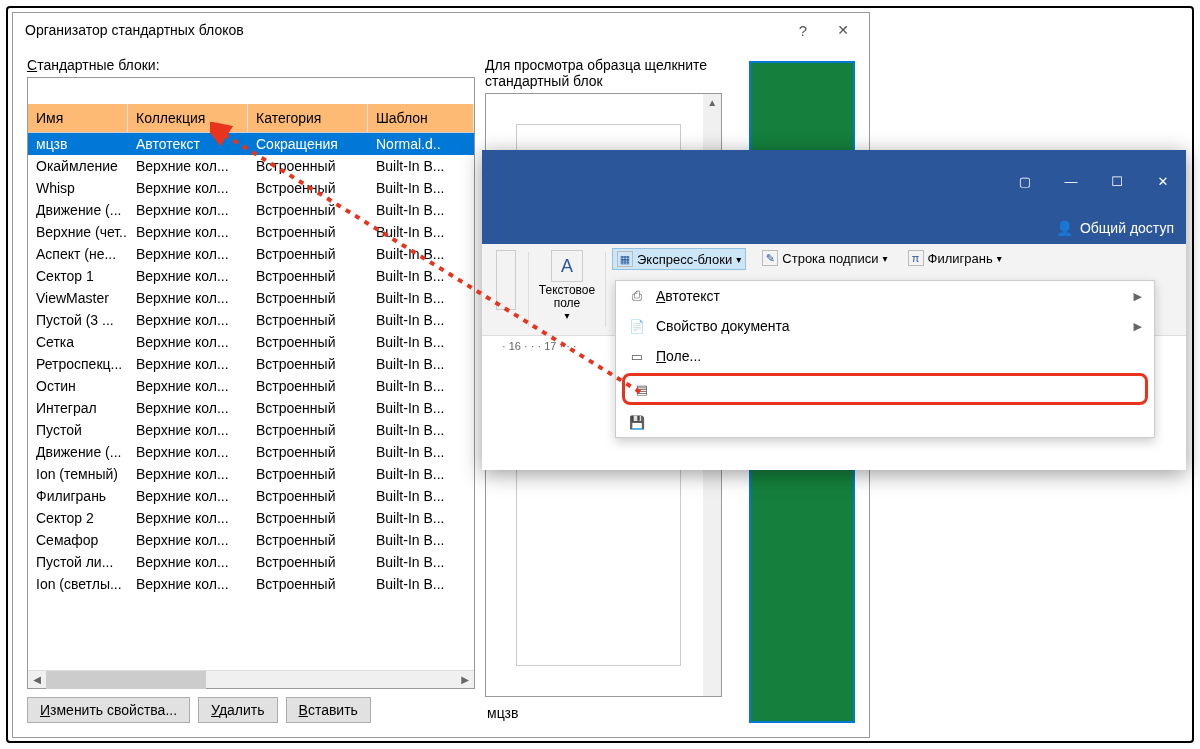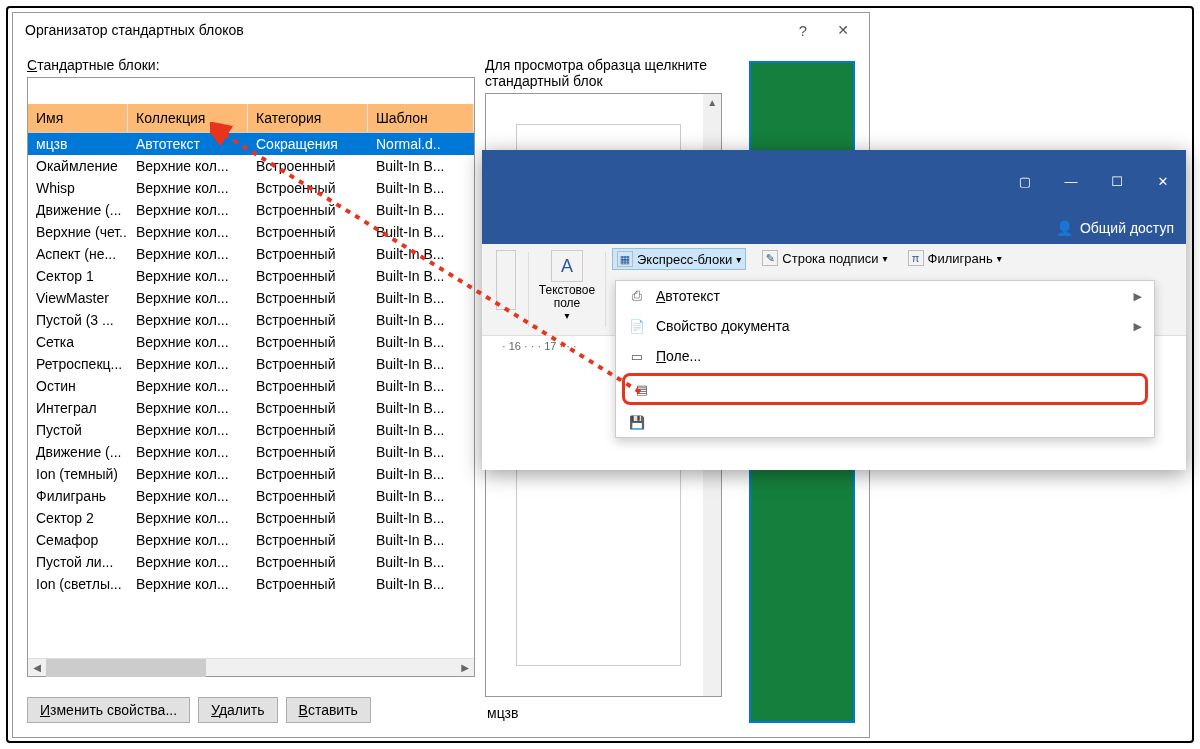--- a/index.html
+++ b/index.html
@@ -39,21 +39,21 @@
 .hscroll .thumb { position: absolute; left: 0; width: 160px; height: 18px; background: #ccc; }
 .hscroll .arr { width: 18px; text-align: center; font-size: 10px; color: #666; }
 
 .preview-box { border: 1px solid #999; flex: 1; position: relative; background: #fff; margin-bottom: 6px; }
 .preview-inner { position: absolute; left: 30px; top: 30px; right: 40px; bottom: 30px; border: 1px solid #ccc; }
 .vscroll { position: absolute; right: 0; top: 0; bottom: 0; width: 18px; background: #f0f0f0; }
 .vscroll .arr { height: 18px; text-align: center; font-size: 10px; color: #666; line-height: 18px; }
 
 .preview-name { font-size: 14px; padding: 2px 2px; }
 
-.btn-row { display: flex; gap: 8px; margin-top: 20px; }
+.btn-row { display: flex; gap: 8px; margin-top: 8px; }
 .btn { border: 1px solid #adadad; background: #e1e1e1; padding: 4px 12px; font-size: 14px; cursor: pointer; }
 .btn u { text-decoration: underline; }
 
 .footer { display: flex; justify-content: flex-end; margin-top: 4px; }
 .close-btn { border: 2px solid #0078d7; background: #15803d; padding: 20px 24px; font-size: 14px; cursor: pointer; }
 
 
 .word-win { position: absolute; left: 482px; top: 150px; width: 704px; height: 320px; box-shadow: 0 4px 20px rgba(0,0,0,0.4); background: #fff; }
 .word-title { height: 62px; background: #2b579a; display: flex; align-items: center; justify-content: flex-end; padding: 0 0 0 12px; }
 .wt-btn { width: 46px; height: 30px; color: #fff; display: flex; align-items: center; justify-content: center; font-size: 13px; cursor: pointer; }

